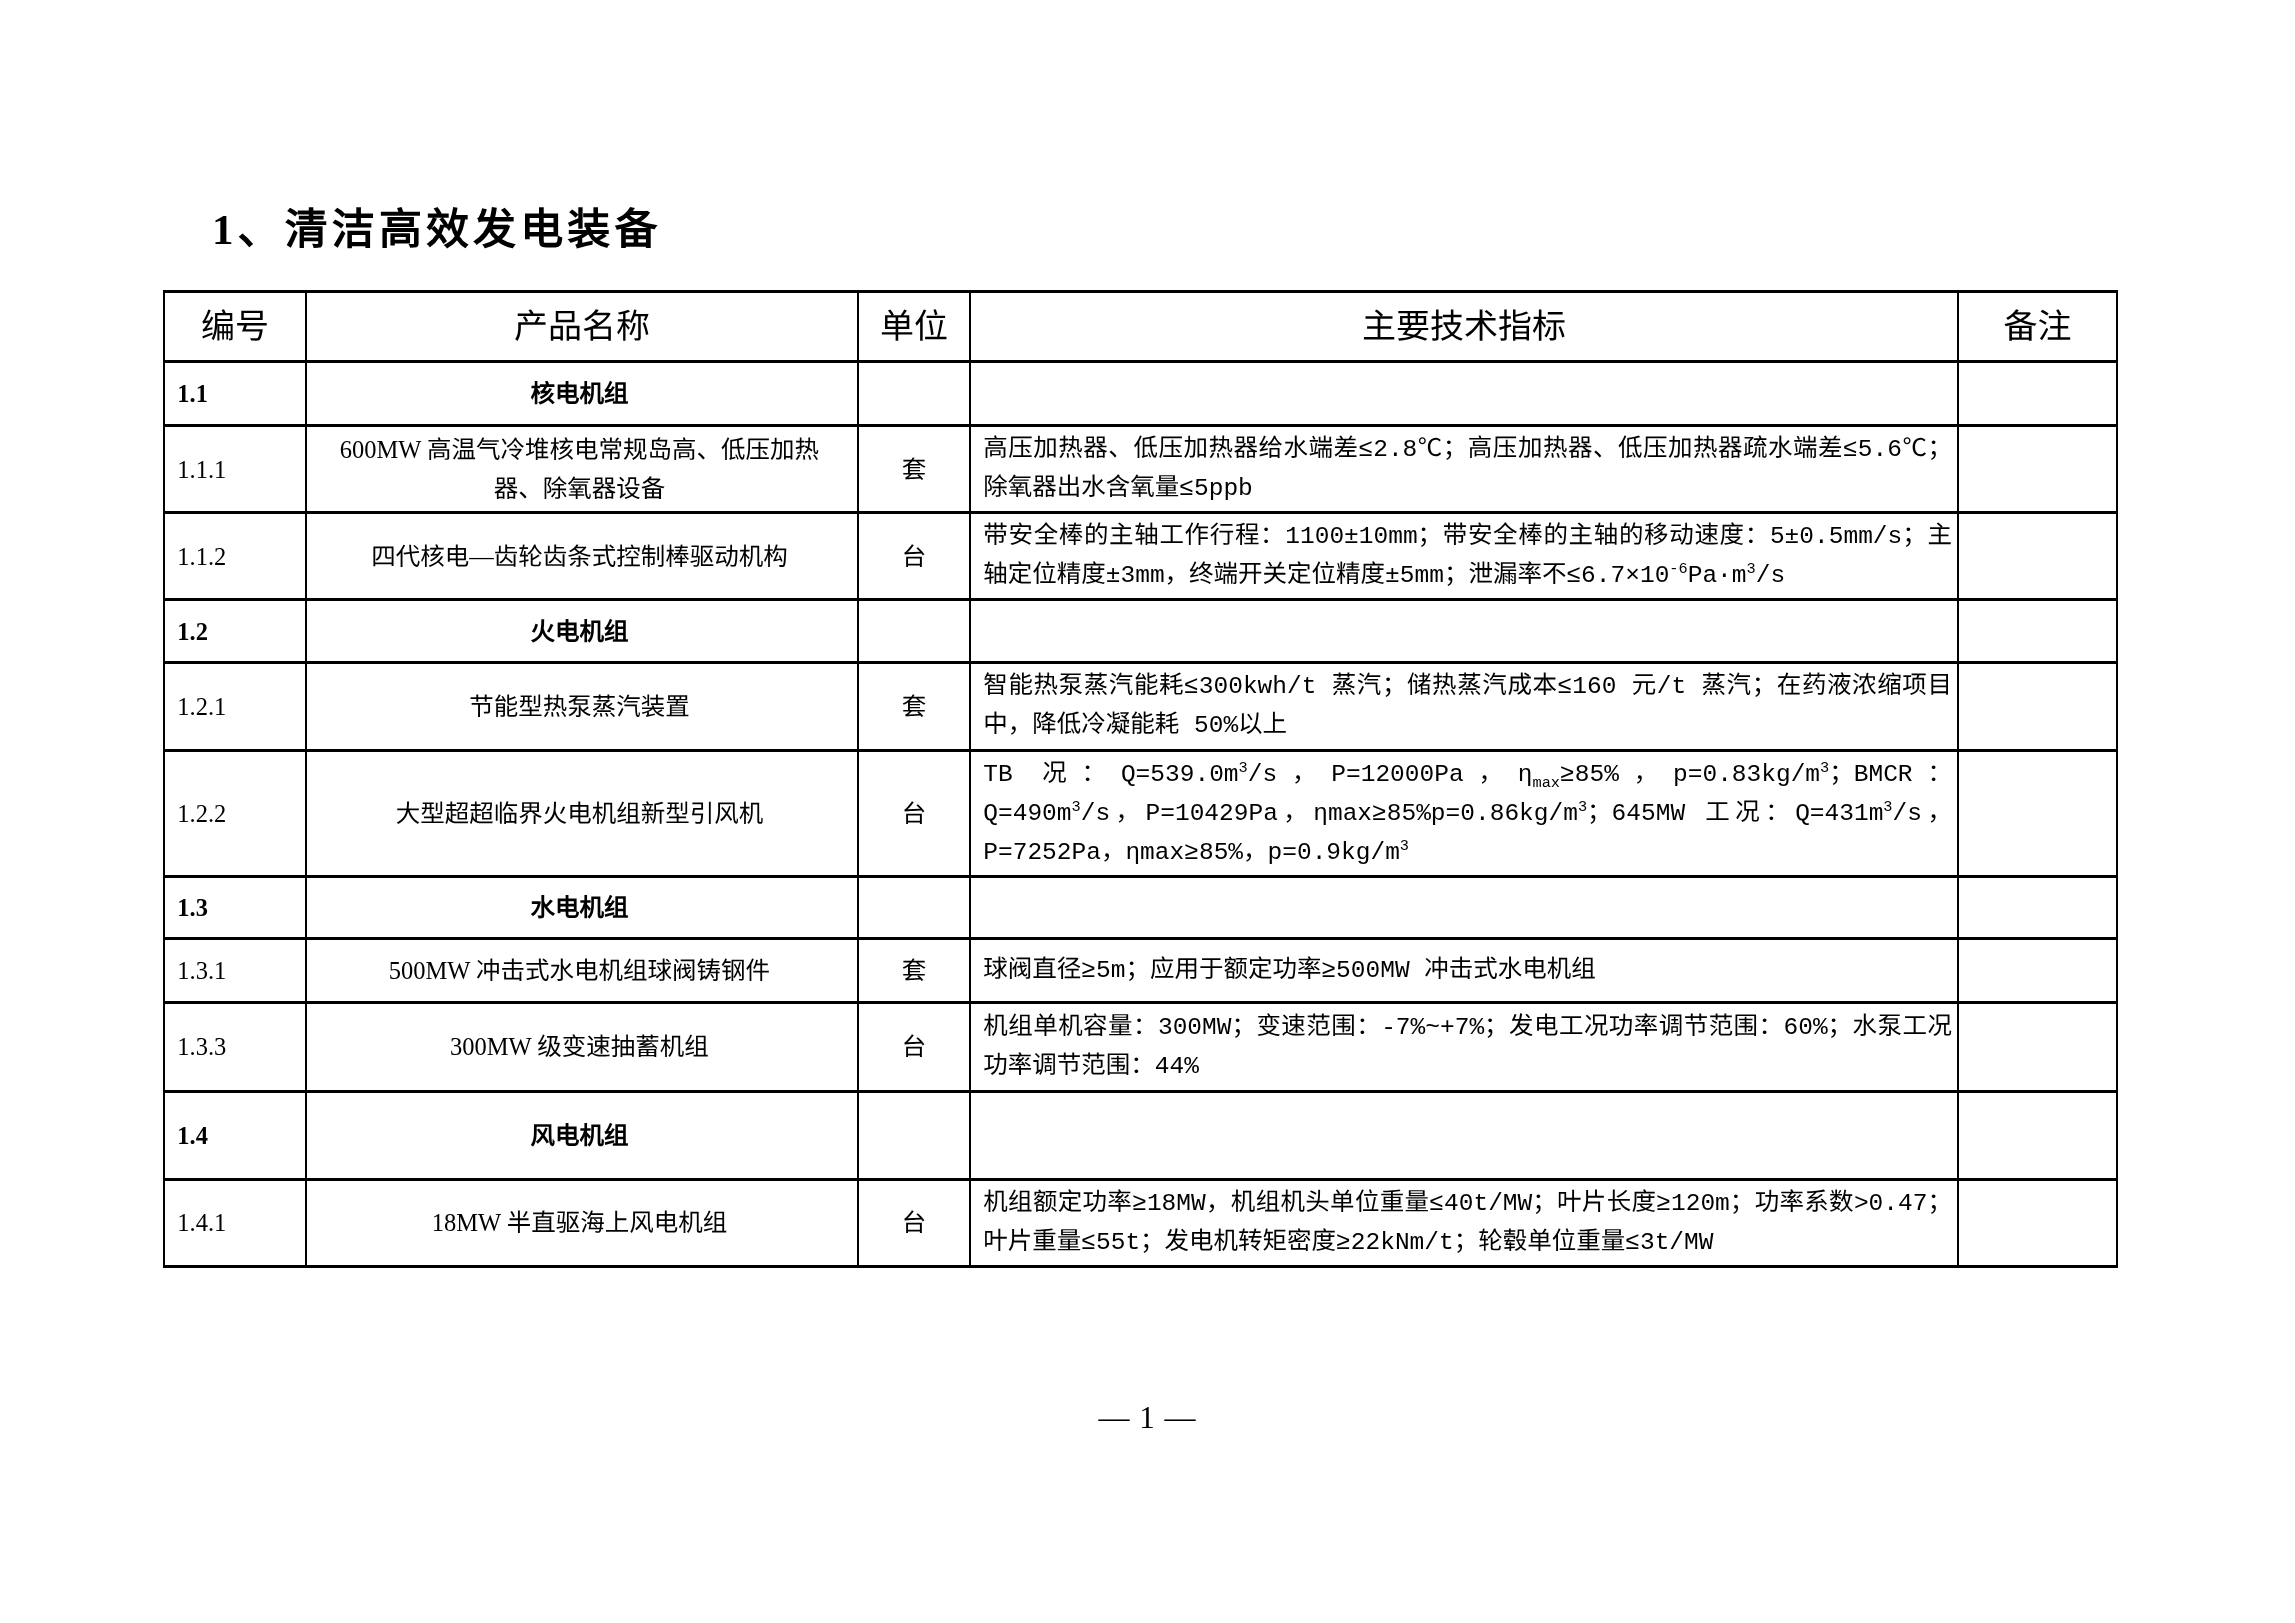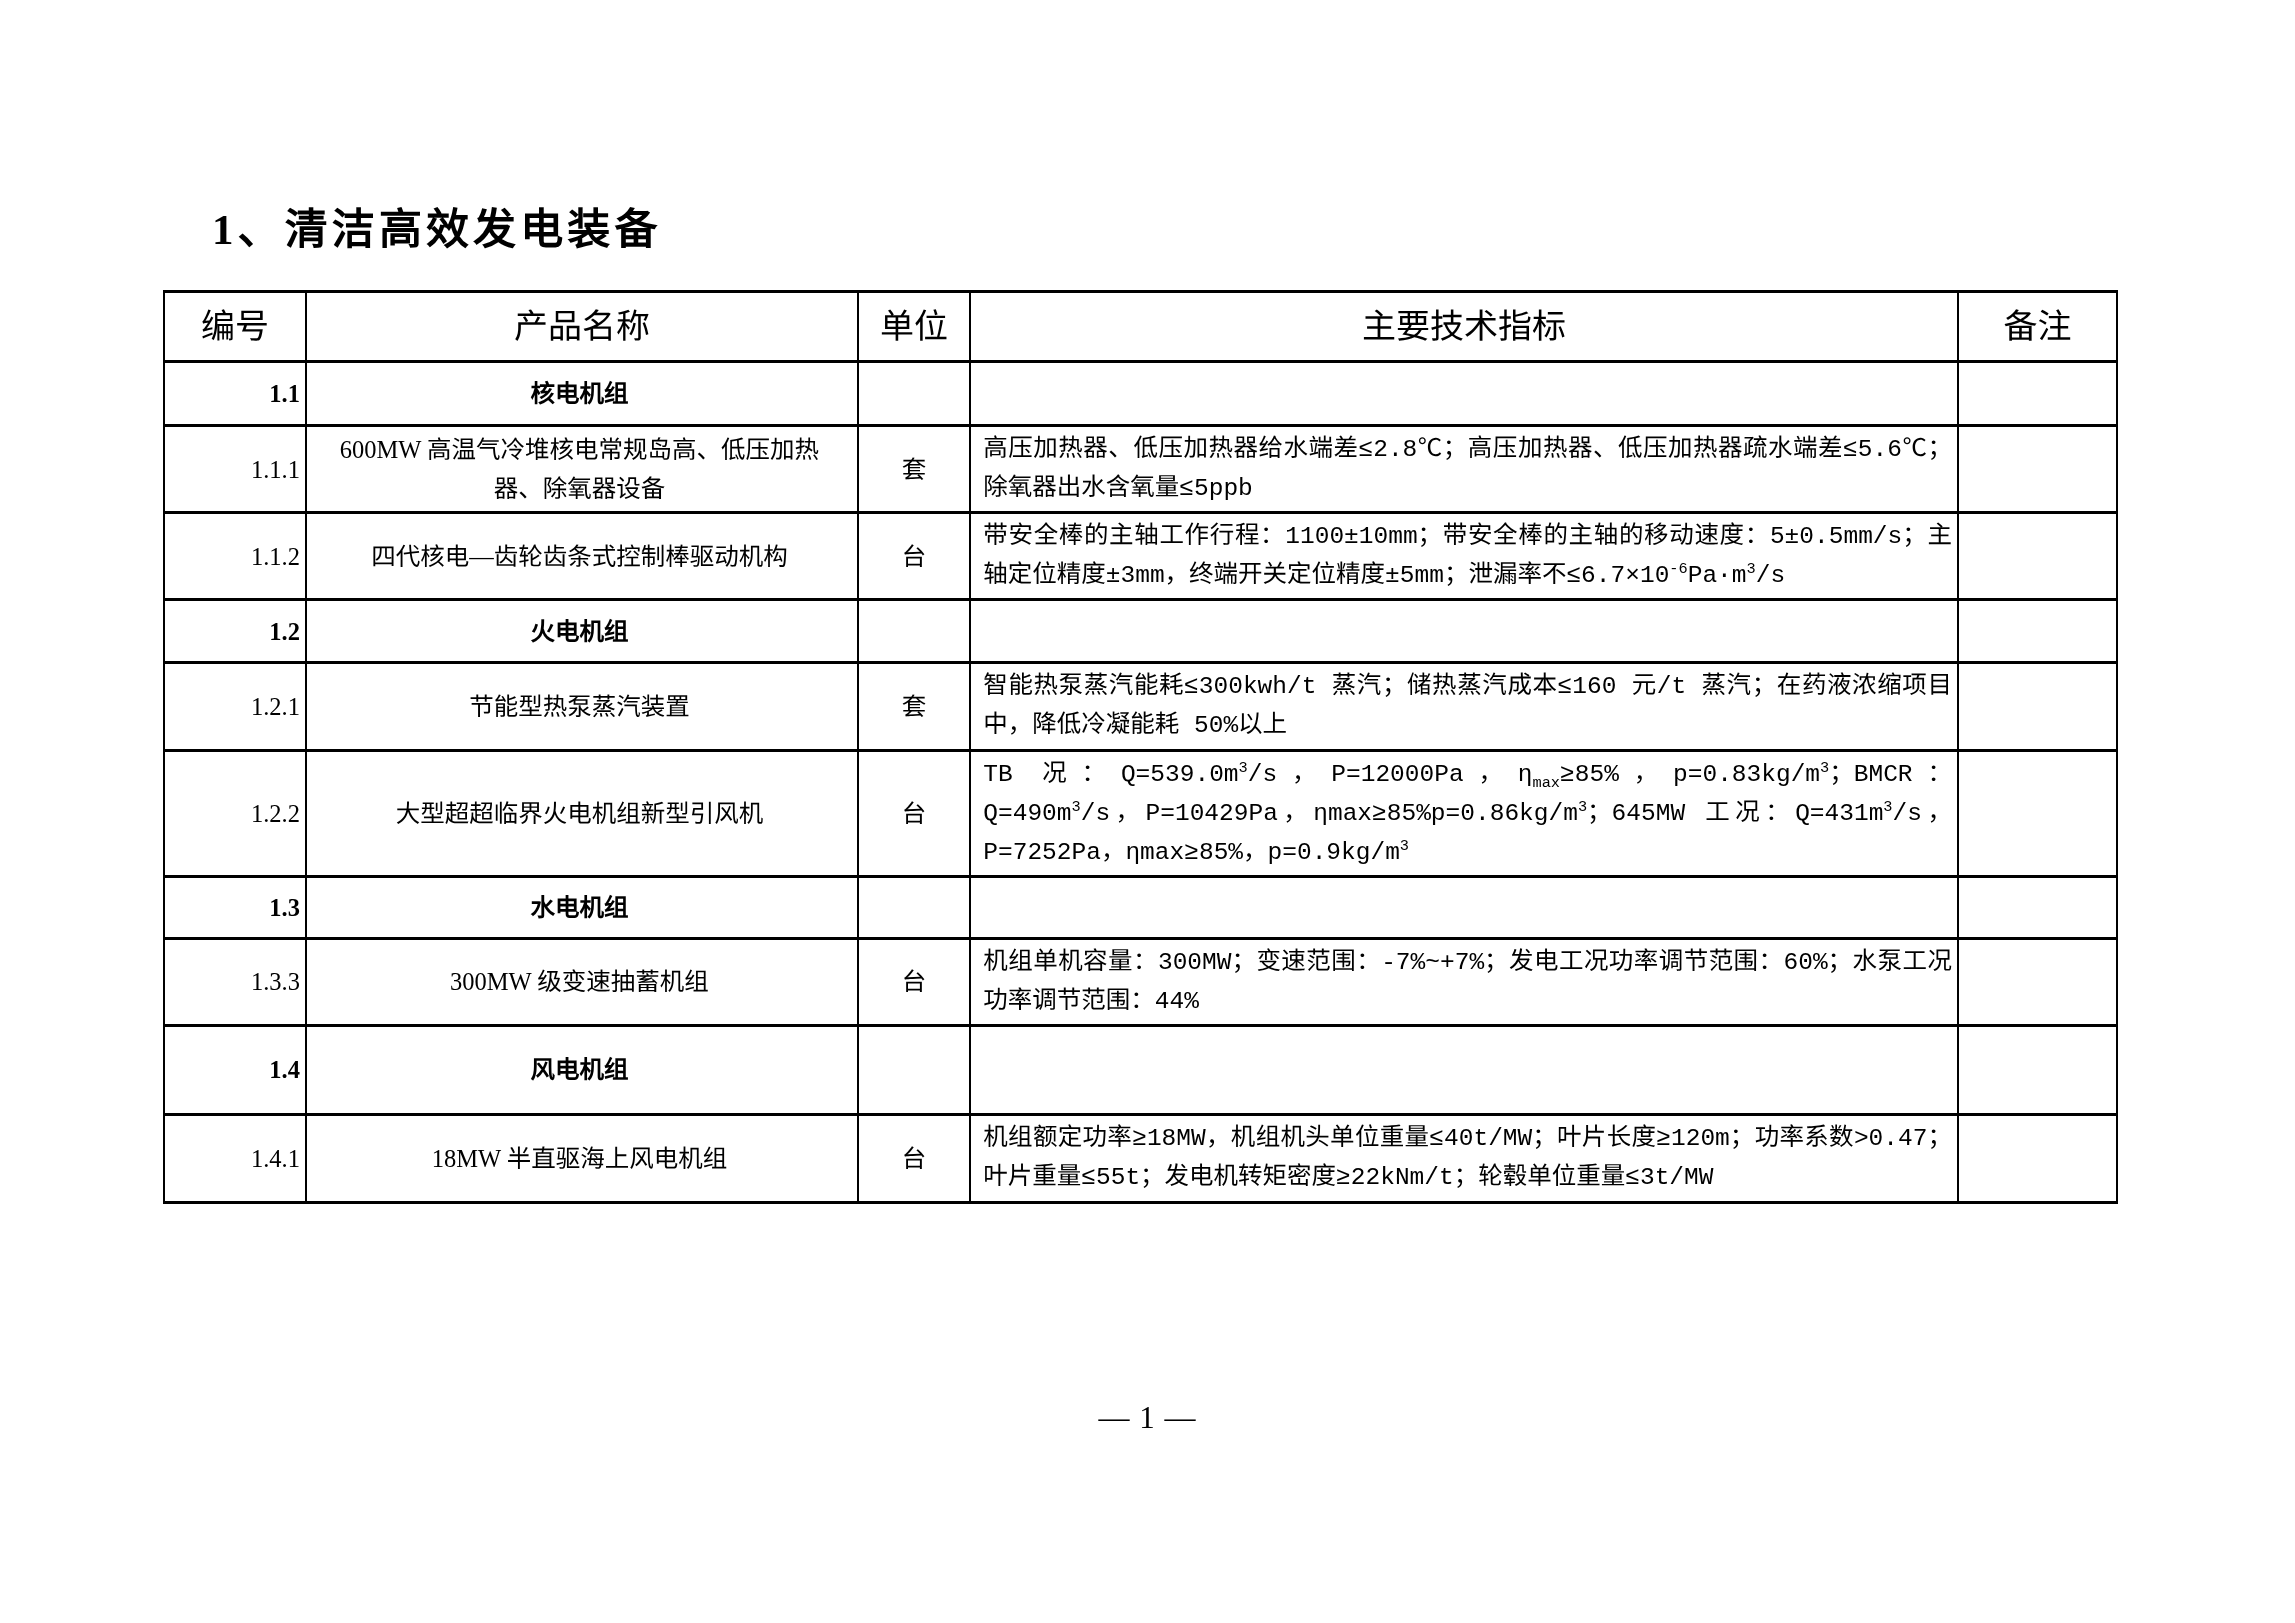--- a/index.html
+++ b/index.html
@@ -69,21 +69,21 @@
   tbody tr:nth-child(4)  { height: 63px; }
   tbody tr:nth-child(5)  { height: 83px; }
   tbody tr:nth-child(6)  { height: 125px; }
   tbody tr:nth-child(7)  { height: 62px; padding-left: 16px; }
   tbody tr:nth-child(8)  { height: 64px; }
   tbody tr:nth-child(9)  { height: 89px; }
   tbody tr:nth-child(10) { height: 88px; }
   tbody tr:nth-child(11) { height: 63px; margin-left: 32px; }
   tbody tr:nth-child(12) { height: 87px; }
 
-  td.col-id   { text-align: right; padding-left: 12.3px; }
+  td.col-id   { text-align: left; padding-left: 12.3px; }
   td.col-name { text-align: center; padding-left: 10.2px; padding-right: 15.3px; }
   td.col-unit { text-align: center; padding-left: 2px; padding-right: 2px; }
   td.col-spec {
     text-align: justify;
     text-justify: inter-ideograph;
     padding-left: 12.3px;
     padding-right: 5.1px;
     font-family: Liberation Mono, monospace;
   }
   td.col-remark { text-align: center; }
@@ -174,20 +174,27 @@
     <td class="col-remark"></td>
   </tr>
         <tr class="section-row">
     <td class="col-id">1.3</td>
     <td class="col-name">水电机组</td>
     <td class="col-unit"></td>
     <td class="col-spec"></td>
     <td class="col-remark"></td>
   </tr>
         <tr>
+    <td class="col-id">1.3.1</td>
+    <td class="col-name">500MW 冲击式水电机组球阀铸钢件</td>
+    <td class="col-unit">套</td>
+    <td class="col-spec">球阀直径≥5m；应用于额定功率≥500MW 冲击式水电机组</td>
+    <td class="col-remark"></td>
+  </tr>
+        <tr>
     <td class="col-id">1.3.3</td>
     <td class="col-name">300MW 级变速抽蓄机组</td>
     <td class="col-unit">台</td>
     <td class="col-spec">机组单机容量：300MW；变速范围：-7%~+7%；发电工况功率调节范围：60%；水泵工况功率调节范围：44%</td>
     <td class="col-remark"></td>
   </tr>
         <tr class="section-row">
     <td class="col-id">1.4</td>
     <td class="col-name">风电机组</td>
     <td class="col-unit"></td>

